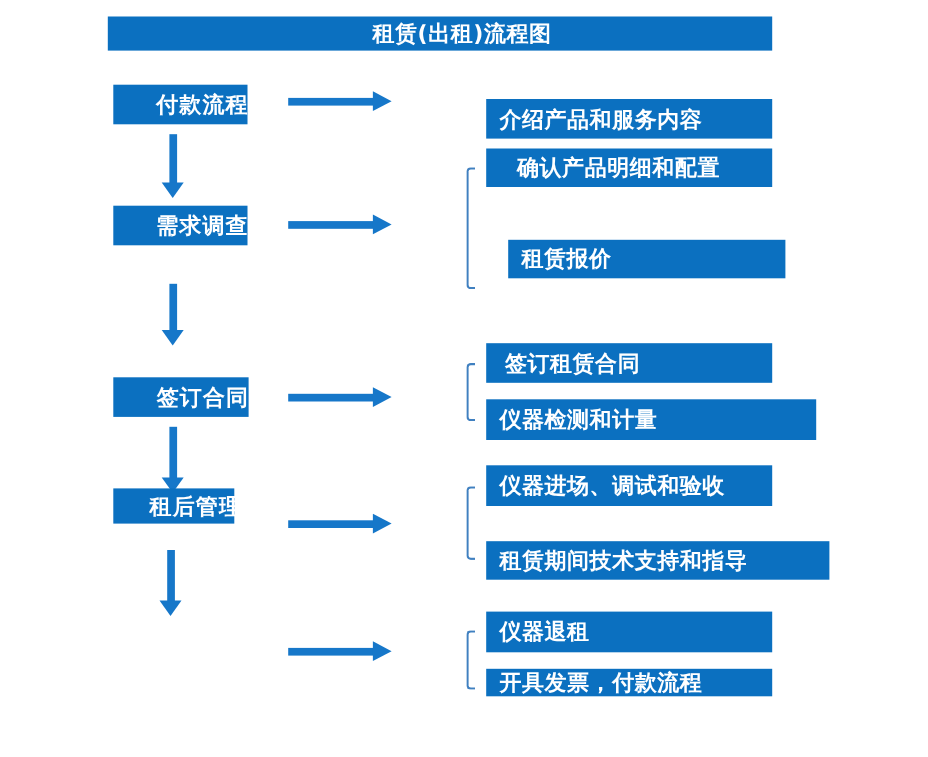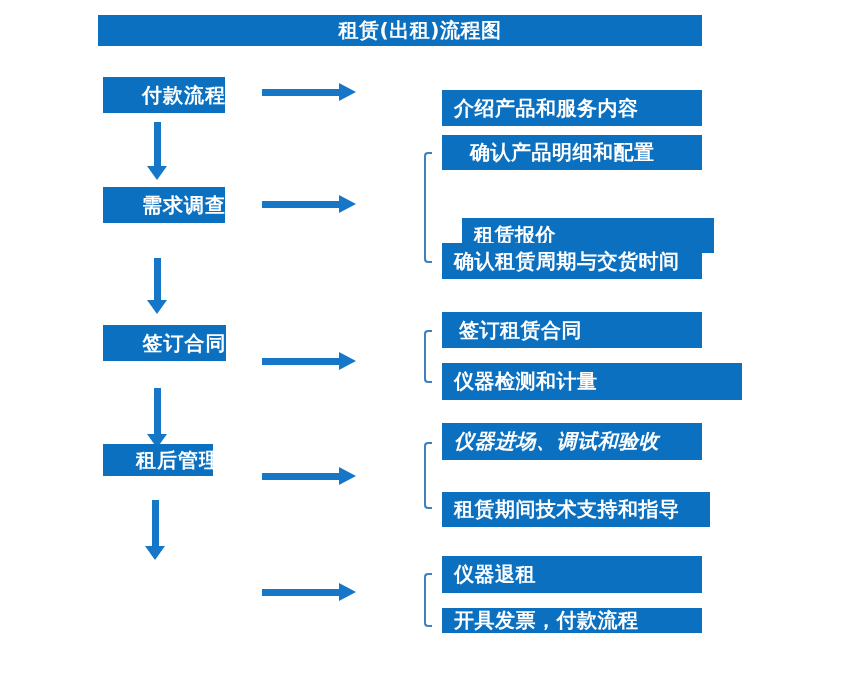--- a/index.html
+++ b/index.html
@@ -54,49 +54,48 @@
   </div>
 
   <div class="box step" style="left:103px; top:187px; width:122px; height:36px;font-family:Liberation Mono, monospace;">需求调查</div>
   <div class="h-arrow" style="left:262px; top:195px;">
     <div class="shaft"></div>
       <div class="head"></div>
   </div>
   <div class="bracket" style="top:152px; height:111px;"></div>
   <div class="box detail" style="left:442px; top:135px; width:260px; height:35px;padding-left:28px;">确认产品明细和配置</div>
   <div class="box detail" style="left:462px; top:187px; width:252px; height:35px;margin-top:31px;">租赁报价</div>
-  <div class="box detail" style="left:442px; top:243px; width:260px; height:36px;">确认租赁周期与交货时间</div>
 
   <div class="v-arrow" style="left:147px; top:258px; height:56px;">
     <div class="shaft"></div>
       <div class="head"></div>
   </div>
 
-  <div class="box step" style="left:103px; top:325px; width:123px; height:36px;">签订合同</div>
+  <div class="box step" style="left:103px; top:343px; width:123px; height:36px;">签订合同</div>
   <div class="h-arrow" style="left:262px; top:352px;">
     <div class="shaft"></div>
       <div class="head"></div>
   </div>
   <div class="bracket" style="top:330px; height:53px;"></div>
   <div class="box detail" style="left:442px; top:312px; width:260px; height:36px;padding-left:17px;">签订租赁合同</div>
   <div class="box detail" style="left:442px; top:363px; width:300px; height:37px;">仪器检测和计量</div>
 
   <div class="v-arrow" style="left:147px; top:388px; height:60px;">
     <div class="shaft"></div>
       <div class="head"></div>
   </div>
 
   <div class="box step" style="left:103px; top:444px; width:110px; height:32px;">租后管理</div>
   <div class="h-arrow" style="left:262px; top:467px;">
     <div class="shaft"></div>
       <div class="head"></div>
   </div>
   <div class="bracket" style="top:442px; height:67px;"></div>
-  <div class="box detail" style="left:442px; top:423px; width:260px; height:37px;font-style:italic;">仪器进场、调试和验收</div>
-  <div class="box detail" style="left:442px; top:492px; width:268px; height:35px;">租赁期间技术支持和指导</div>
+  <div class="box detail" style="left:442px; top:423px; width:260px; height:37px;">仪器进场、调试和验收</div>
+  <div class="box detail" style="left:442px; top:492px; width:312px; height:35px;">租赁期间技术支持和指导</div>
 
   <div class="v-arrow" style="left:145px; top:500px; height:60px;">
     <div class="shaft"></div>
       <div class="head"></div>
   </div>
 
   <div class="h-arrow" style="left:262px; top:583px;">
     <div class="shaft"></div>
       <div class="head"></div>
   </div>

